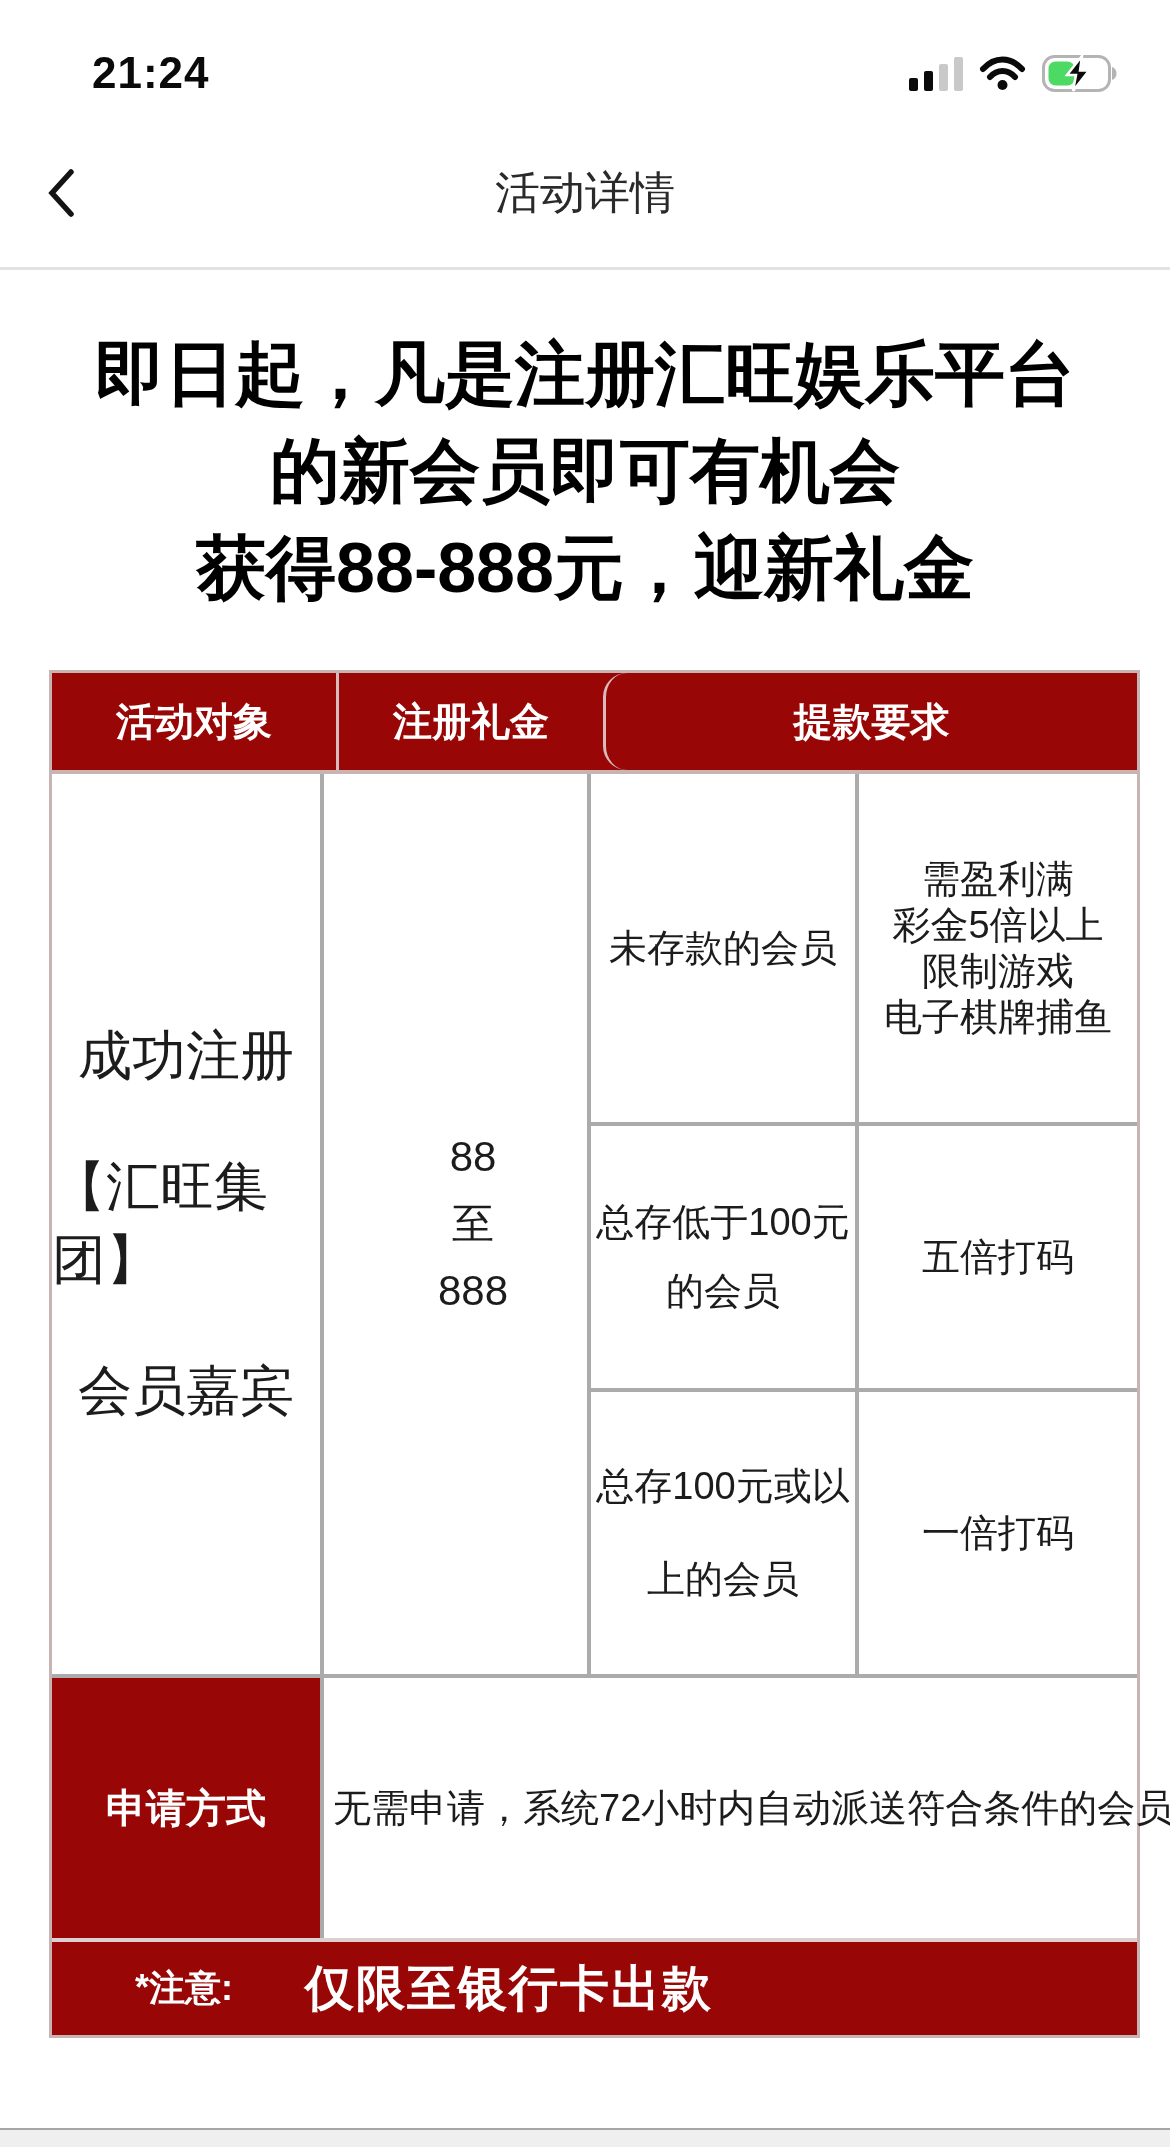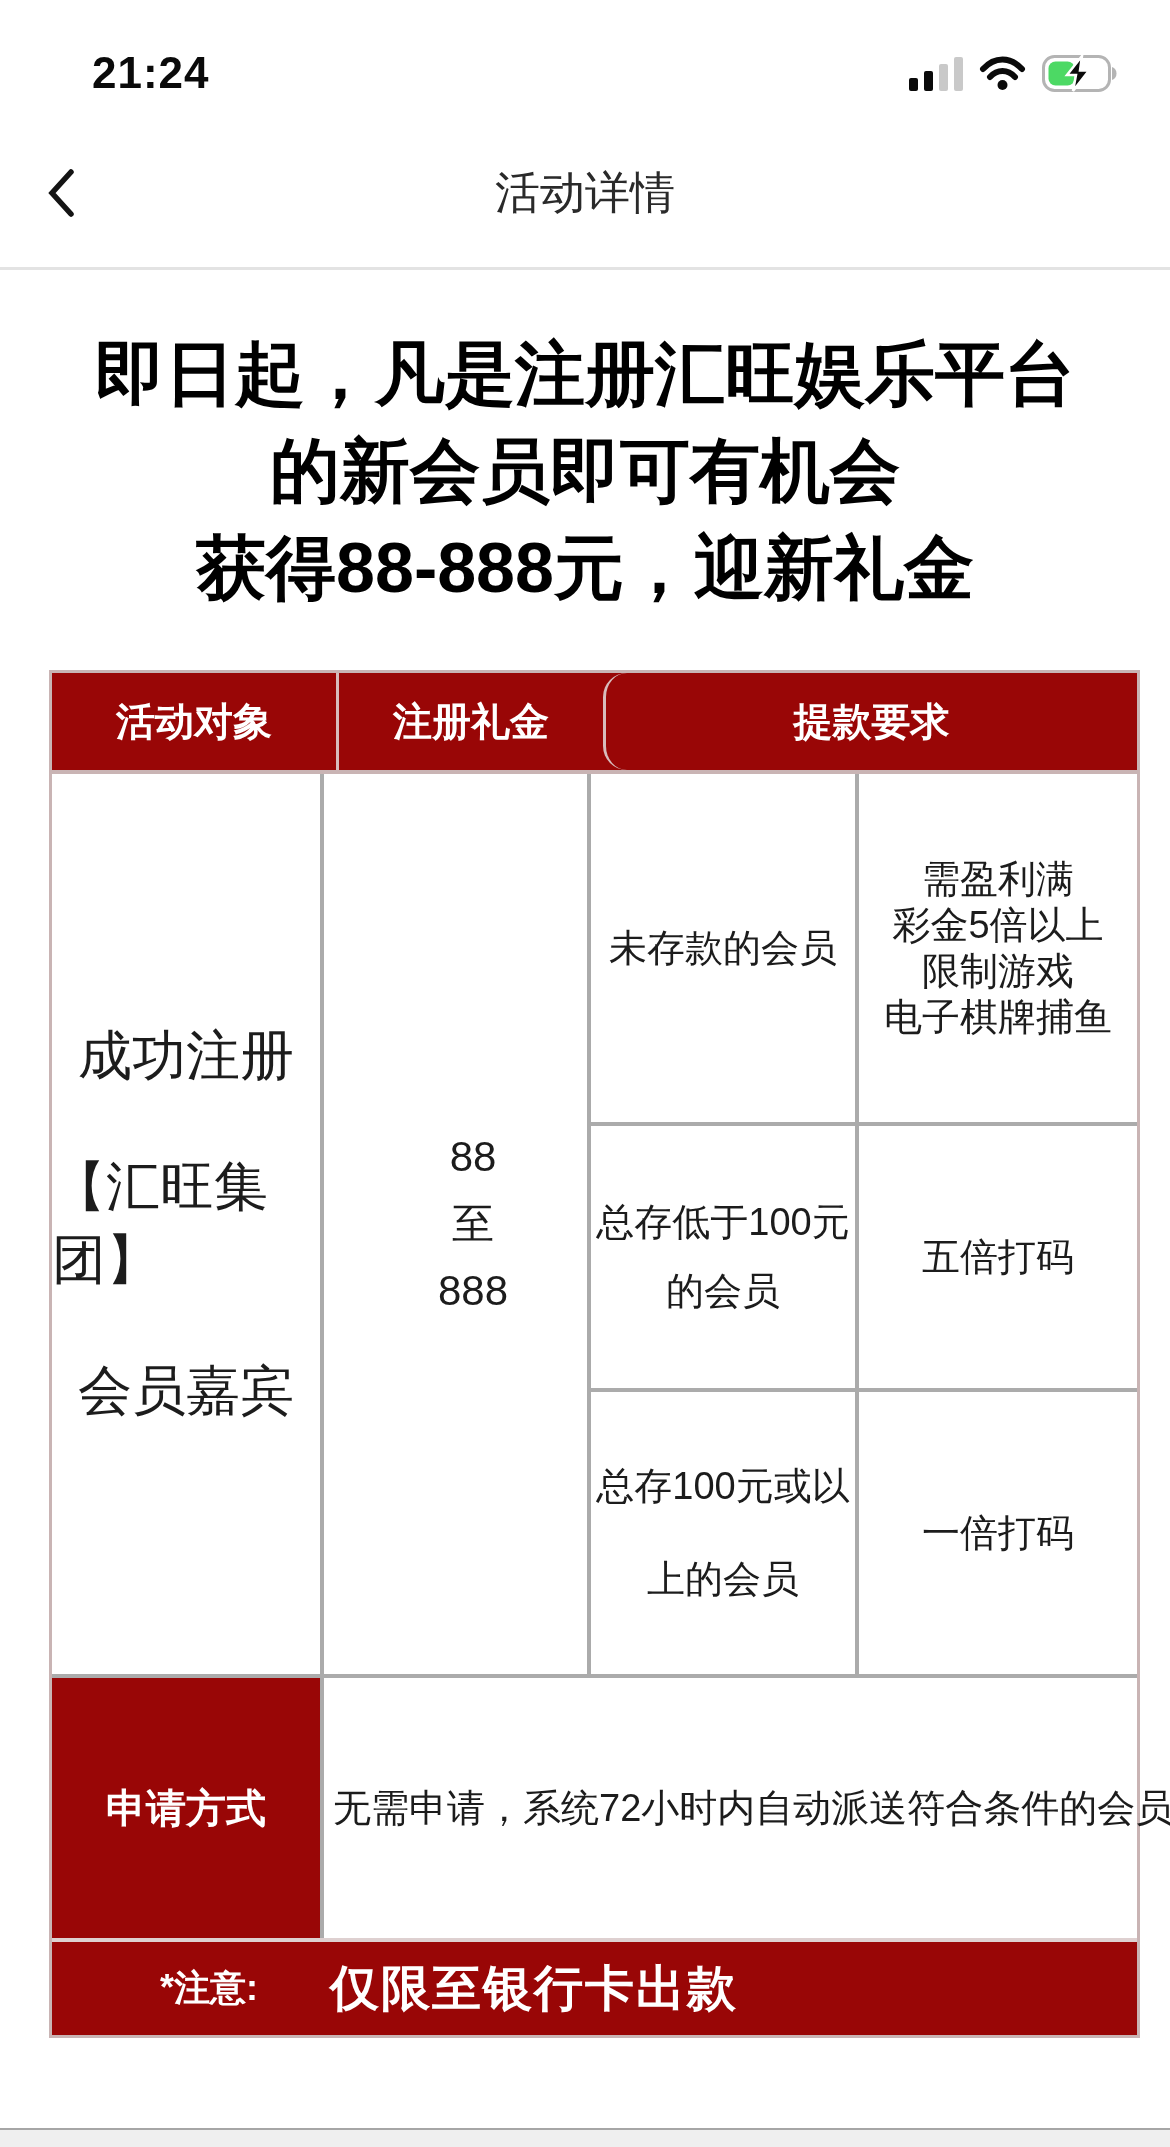--- a/index.html
+++ b/index.html
@@ -62,21 +62,21 @@
   .cell-apply-label {
     grid-column:1; grid-row:4; background:#990606; color:#fff; font-weight:700; font-size:40px;
   }
   .cell-apply-value {
     grid-column:2 / span 3; grid-row:4;
     flex-direction:row; justify-content:flex-start; padding-left:9px;
     font-size:38px; white-space:nowrap;
   }
   .notice-row {
     height:97px; background:#990606; border-top:4px solid #ded0d0;
-    display:flex; align-items:center; padding-left:108px; gap:72px; color:#fff;
+    display:flex; align-items:center; padding-left:83px; gap:72px; color:#fff;
   }
   .notice-label { font-size:36px; font-weight:700; }
   .notice-value { font-size:49px; font-weight:700; letter-spacing:2px; }
   
   .home-strip {
     position:absolute; left:0; bottom:0; width:1170px; height:19px;
     background:#efefef; border-top:2px solid #a6a6a6;
   }
 </style>
 </head>

